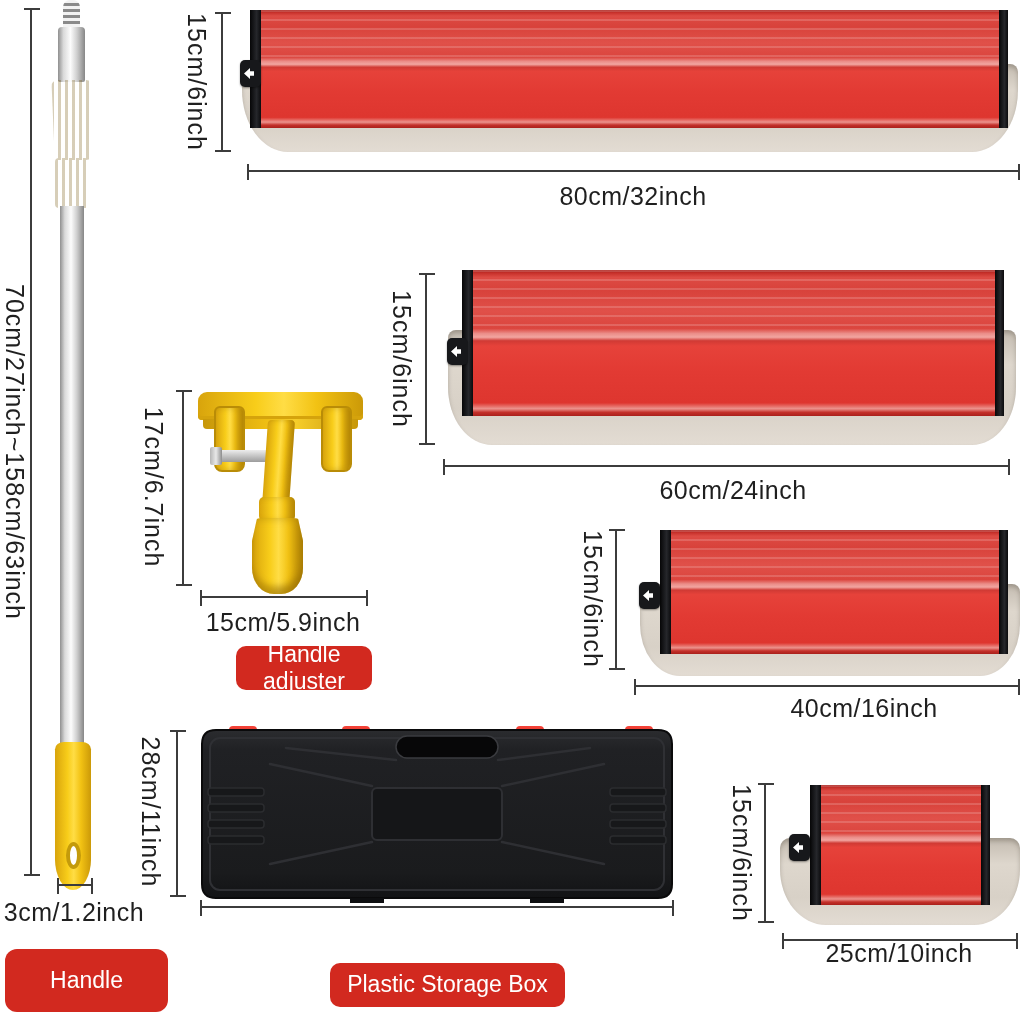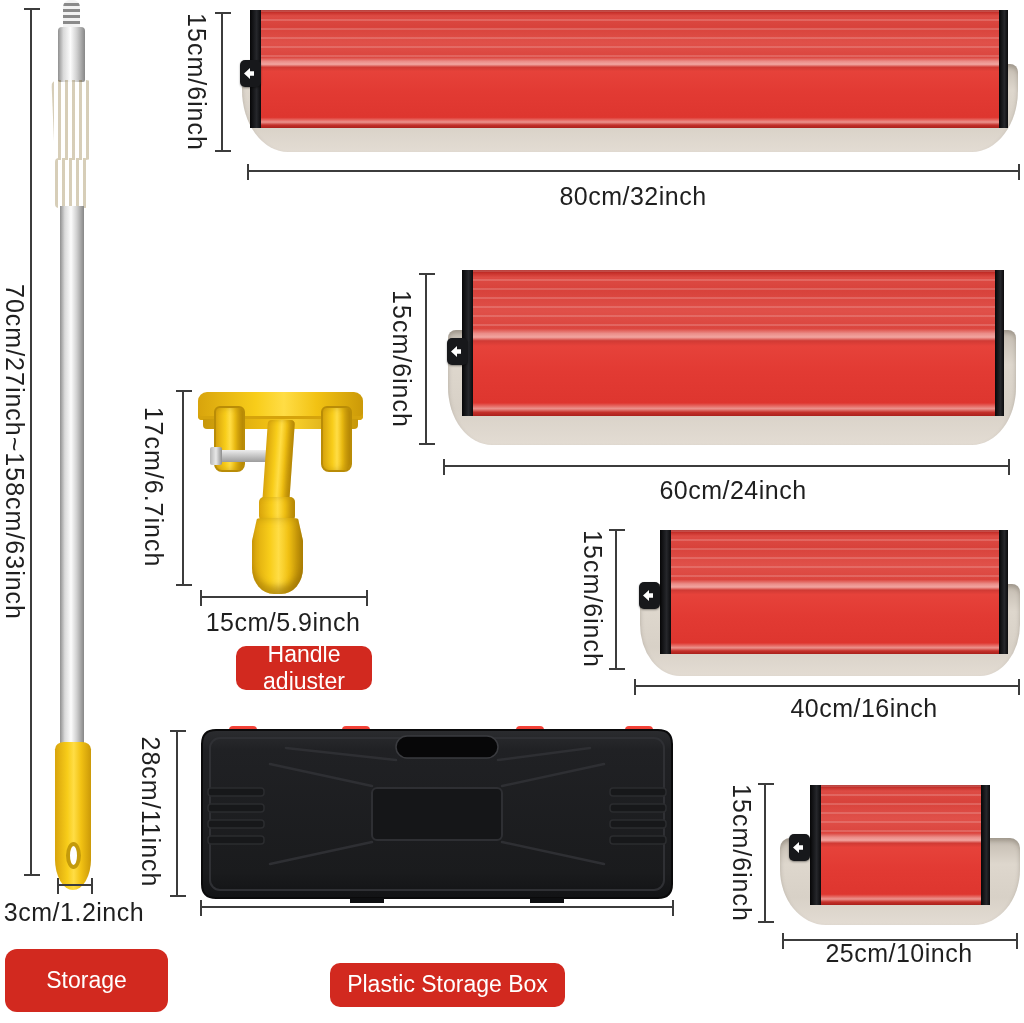--- a/index.html
+++ b/index.html
@@ -99,21 +99,21 @@
     <div class="abs silver-v" style="left:60px; top:206px; width:24px; height:540px;"></div>
     <div class="abs yellow-h" style="left:55px; top:742px; width:36px; height:148px; border-radius:10px 10px 20px 20px / 8px 8px 34px 34px;">
       <div class="grip-hole" style="left:11px; top:100px;"></div>
     </div>
   </div>
 
   <div class="dimh" style="left:57px; top:884px; width:36px;"></div>
   <div class="dim-label" style="left:74px; top:912px;">3cm/1.2inch</div>
 
   <div class="tag" style="left:5px; top:949px; width:163px; height:63px;">
-    <span>Storage</span>
+    <span>Handle</span>
   </div>
 
   <div>
     <div class="steel" style="left:242px; top:64px; width:776px; height:88px; border-radius:8px 8px 46px 46px / 8px 8px 62px 62px;"></div>
     <div class="blade-red" style="left:250px; top:10px; width:758px; height:118px;">
       <div class="streaks"></div>
     </div>
     <div class="htab" style="left:240px; top:60px;"></div>
   </div>
   <div class="dimv" style="left:221px; top:12px; height:140px;"></div>

